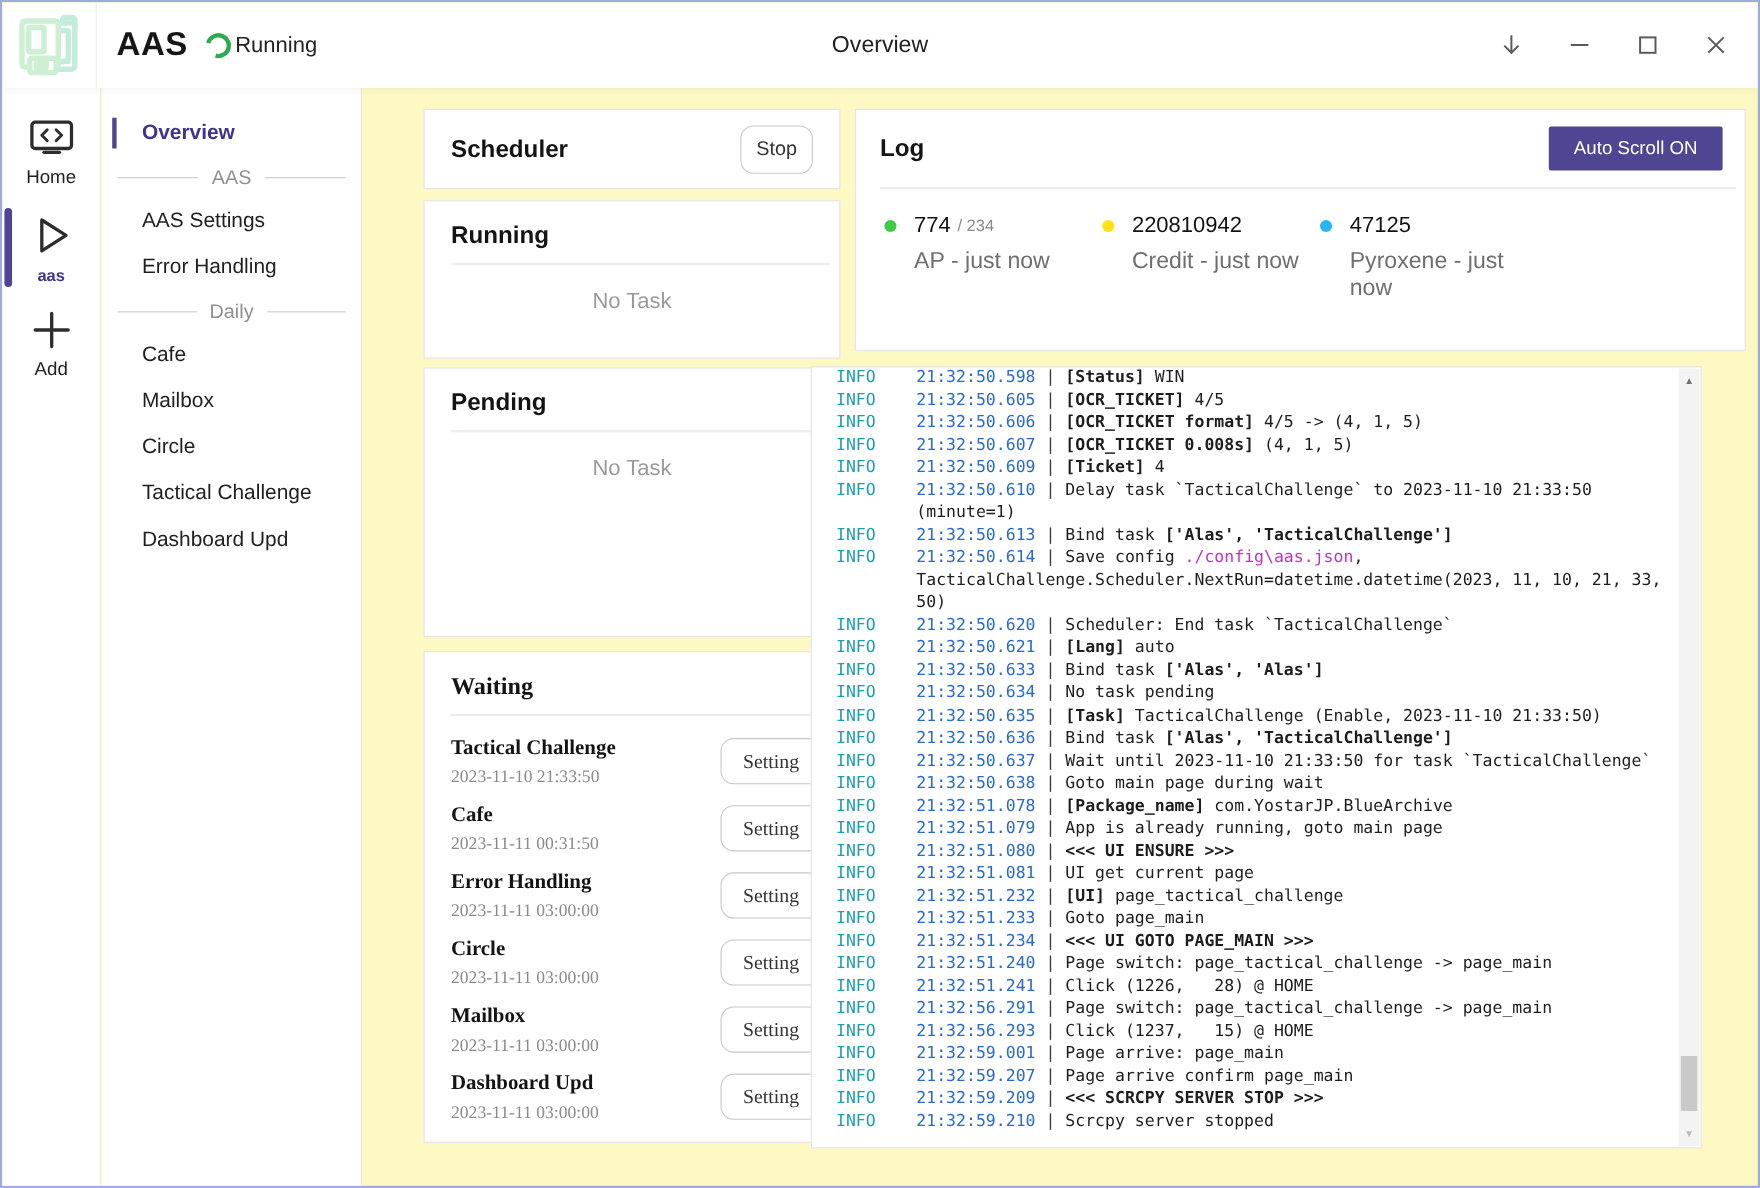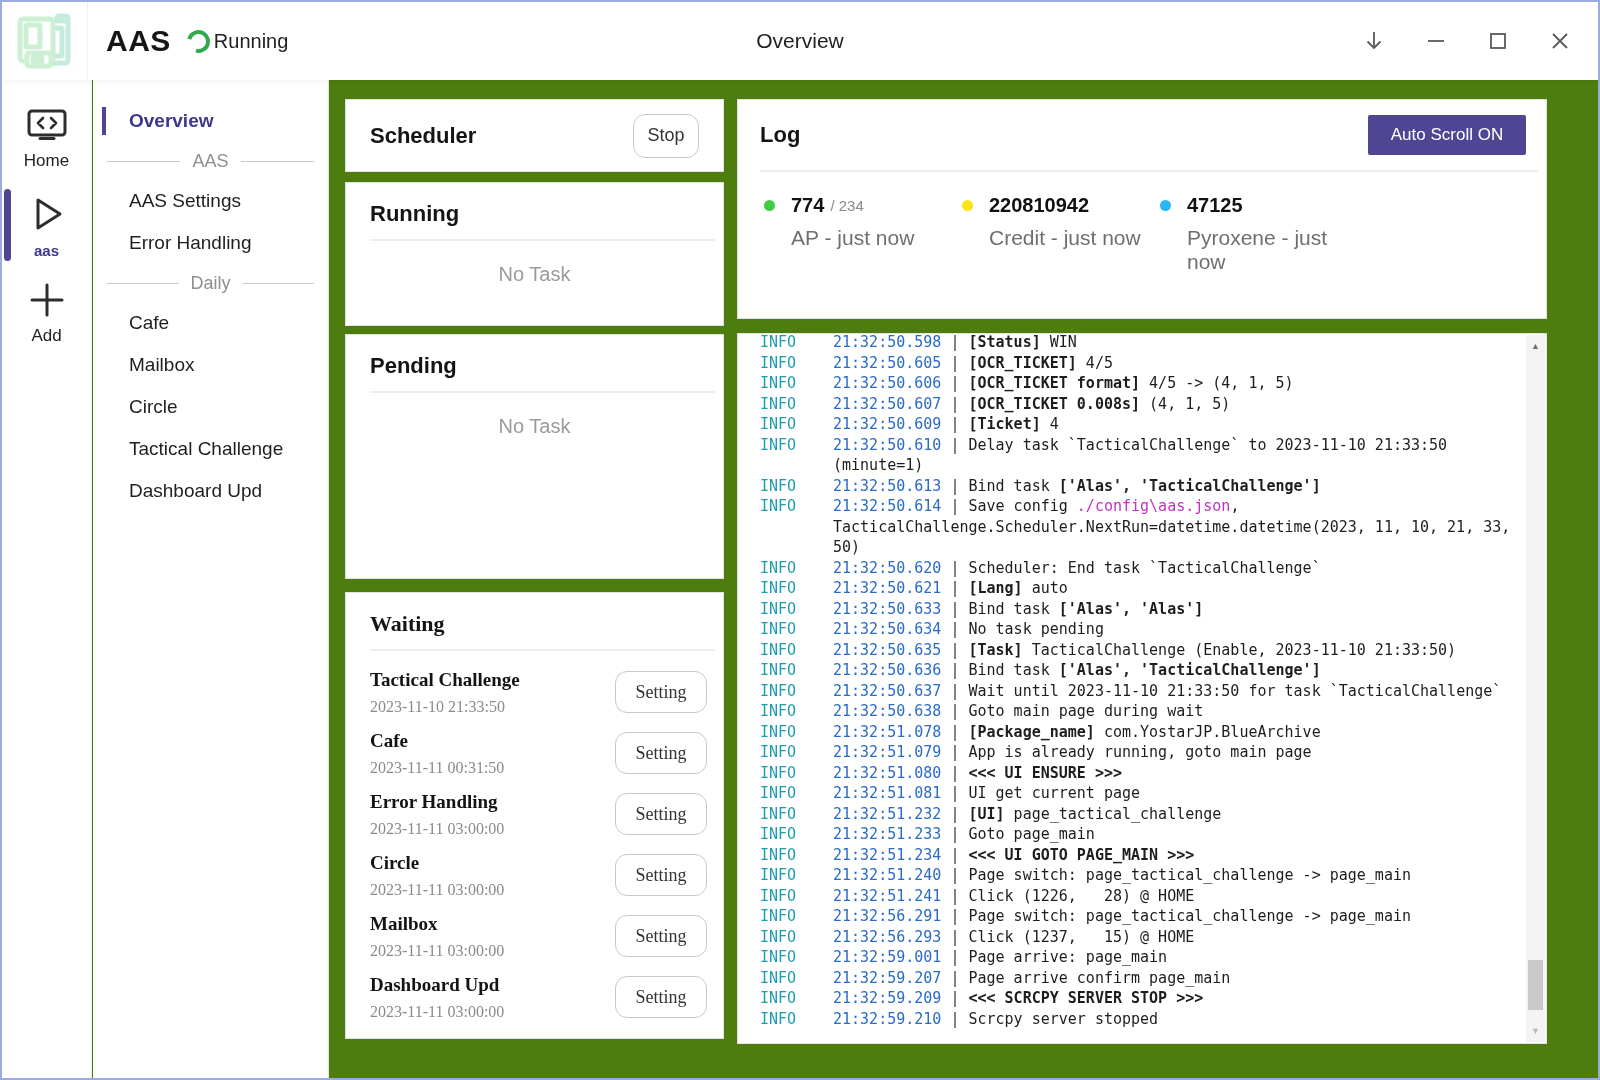--- a/index.html
+++ b/index.html
@@ -1,17 +1,17 @@
 <!DOCTYPE html>
 <html style="--level-color: #1d9daf; --time-color: #2a6bc8; --path-color: #c232c2;"><head>
 <meta charset="utf-8">
 <style>
   * { margin:0; padding:0; box-sizing:border-box; }
   html,body { width:1600px; height:1080px; background:#fff; font-family:"Liberation Sans", sans-serif; color:#1f1f1f; }
-  .window { position:relative; width:1600px; height:1080px; background:#4d7c0f; border:2px solid #9aabdc; overflow:hidden; }
+  .window { position:relative; width:1600px; height:1080px; background:#fef9c3; border:2px solid #9aabdc; overflow:hidden; }
 
   
   .titlebar { position:absolute; left:0; top:0; right:0; height:78px; background:#fff; display:flex; align-items:center; box-shadow:0 2px 6px rgba(0,0,0,.05); z-index:5; }
   .logo-box { width:86px; height:78px; display:flex; align-items:center; justify-content:center; border-right:1px solid #efefef; }
   .app-name { font-size:30px; font-weight:800; color:#161616; margin-left:18px; letter-spacing:.5px; }
   .status-wrap { display:flex; align-items:center; margin-left:16px; }
   .spinner { width:23px; height:23px; border-radius:50%; border:4px solid #2faa4e; border-left-color:transparent; transform:rotate(-30deg); }
   .status-text { font-size:20px; color:#222; margin-left:4px; }
   .win-title { position:absolute; left:0; right:0; text-align:center; font-size:21px; color:#222; pointer-events:none; }
   .win-controls { position:absolute; right:18px; top:0; height:78px; display:flex; align-items:center; gap:22px; }
@@ -26,21 +26,21 @@
 
   
   .nav { position:absolute; left:91px; top:78px; bottom:0; width:236px; background:#fff; border-right:1px solid #e6e6e6; padding-top:20px; }
   .nav-link { position:relative; height:42px; display:flex; align-items:center; padding-left:36px; font-size:19px; color:#1f1f1f; cursor:default; }
   .nav-link.active { color:#3e368d; font-weight:700; }
   .nav-active-bar { position:absolute; left:9px; top:7px; bottom:7px; width:4px; background:#4f4693; }
   .nav-divider { height:38px; display:flex; align-items:center; gap:12px; padding:0 14px; color:#8f8f8f; font-size:18px; }
   .nav-line { flex:1; height:1px; background:#c9c9c9; }
 
   
-  .card { position:absolute; background:#fff; border:1px solid #e2e2e2; }
+  .card { position:absolute; background:#fff; border:1px solid #e2e2e2;margin-left:40px; }
   .card-title { font-size:22px; font-weight:700; color:#141414; }
   .card-divider { height:2px; background:#eceded; margin:12px 8px 0 24px; }
   .no-task { text-align:center; font-size:20px; color:#9a9a9a; margin-top:22px; }
 
   #card-scheduler { left:343px; top:97px; width:379px; height:73px; display:flex; align-items:center; justify-content:space-between; padding:0 24px; }
   .btn-outline { background:#fff; border:1px solid #c8c8c8; border-radius:12px; color:#333; font-size:18px; font-family:inherit; cursor:default; }
   #stop-btn { width:66px; height:44px; }
 
   #card-running { left:343px; top:180px; width:379px; height:144px; padding-top:18px; }
   #card-running .card-title, #card-pending .card-title, #card-waiting .card-title { margin-left:24px; }
@@ -56,21 +56,21 @@
   
   #card-log { left:735px; top:97px; width:810px; height:220px; }
   .log-head { height:70px; display:flex; align-items:center; justify-content:space-between; padding:0 20px 0 22px; }
   .log-title { font-size:22px; font-weight:700; color:#141414; }
   .btn-accent { background:#4f4693; color:#fff; border:none; border-radius:2px; font-size:17px; font-family:inherit; width:158px; height:40px; cursor:default; }
   .log-head-divider { height:2px; background:#eceded; margin:0 8px 0 22px; }
   .stats { display:flex; padding:22px 0 0 26px; }
   .stat { width:198px; }
   .stat-top { display:flex; align-items:center; }
   .stat-dot { width:11px; height:11px; border-radius:50%; margin-right:16px; flex:none; }
-  .stat-value { font-size:20px; font-weight:700; color:#111; }
+  .stat-value { font-size:20px; font-weight:400; color:#111; }
   .stat-suffix { font-size:15px; color:#8b8b8b; margin-left:6px; }
   .stat-label { font-size:21px; color:#6f6f6f; margin-top:9px; padding-left:27px; }
 
   
   .log-console { position:absolute; left:735px; top:331px; width:810px; height:711px; background:#fff; border:1px solid #e2e2e2; overflow:hidden; }
   .log-lines { margin:-10px 0 0 0; padding:8px 32px 8px 22px; font-family:"DejaVu Sans Mono", monospace; font-size:15px; line-height:20.5px; color:#1d1d1d; }
   .log-line { white-space:pre-wrap; word-break:break-word; padding-left:73px; text-indent:-73px; }
   .log-level { display:inline-block; width:73px; color:var(--level-color,#1d9daf); text-indent:0; }
   .log-time { color:var(--time-color,#2a6bc8); }
   .log-pipe { color:#3c3c3c; }

